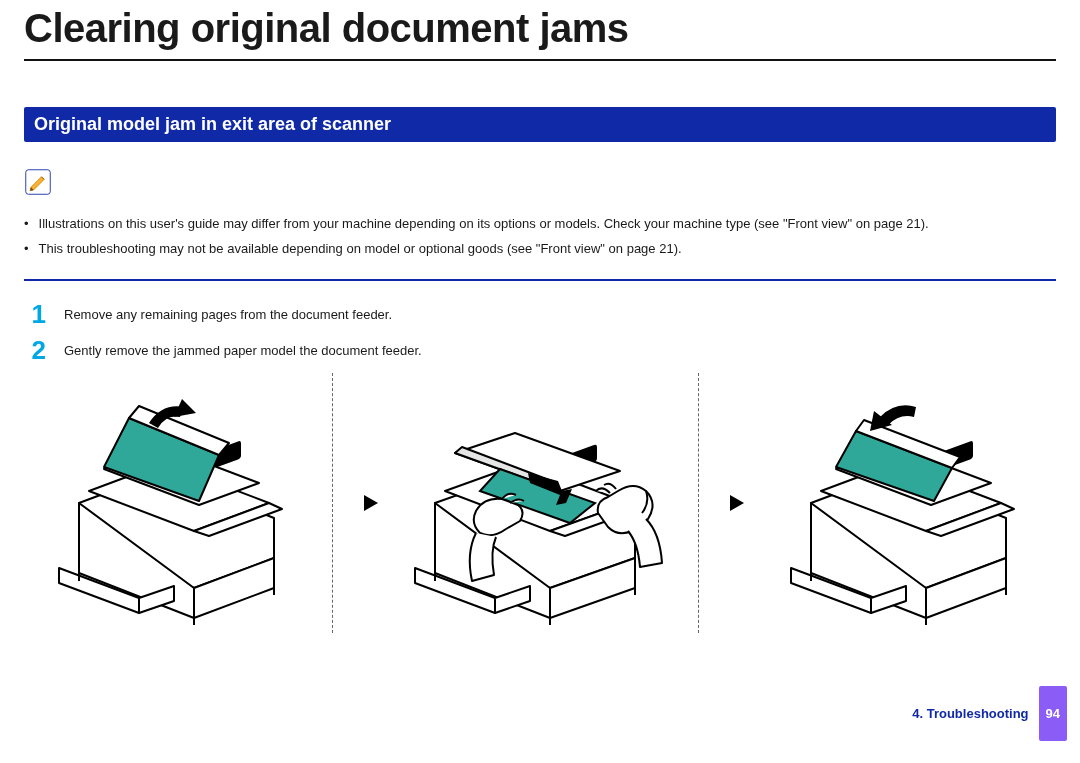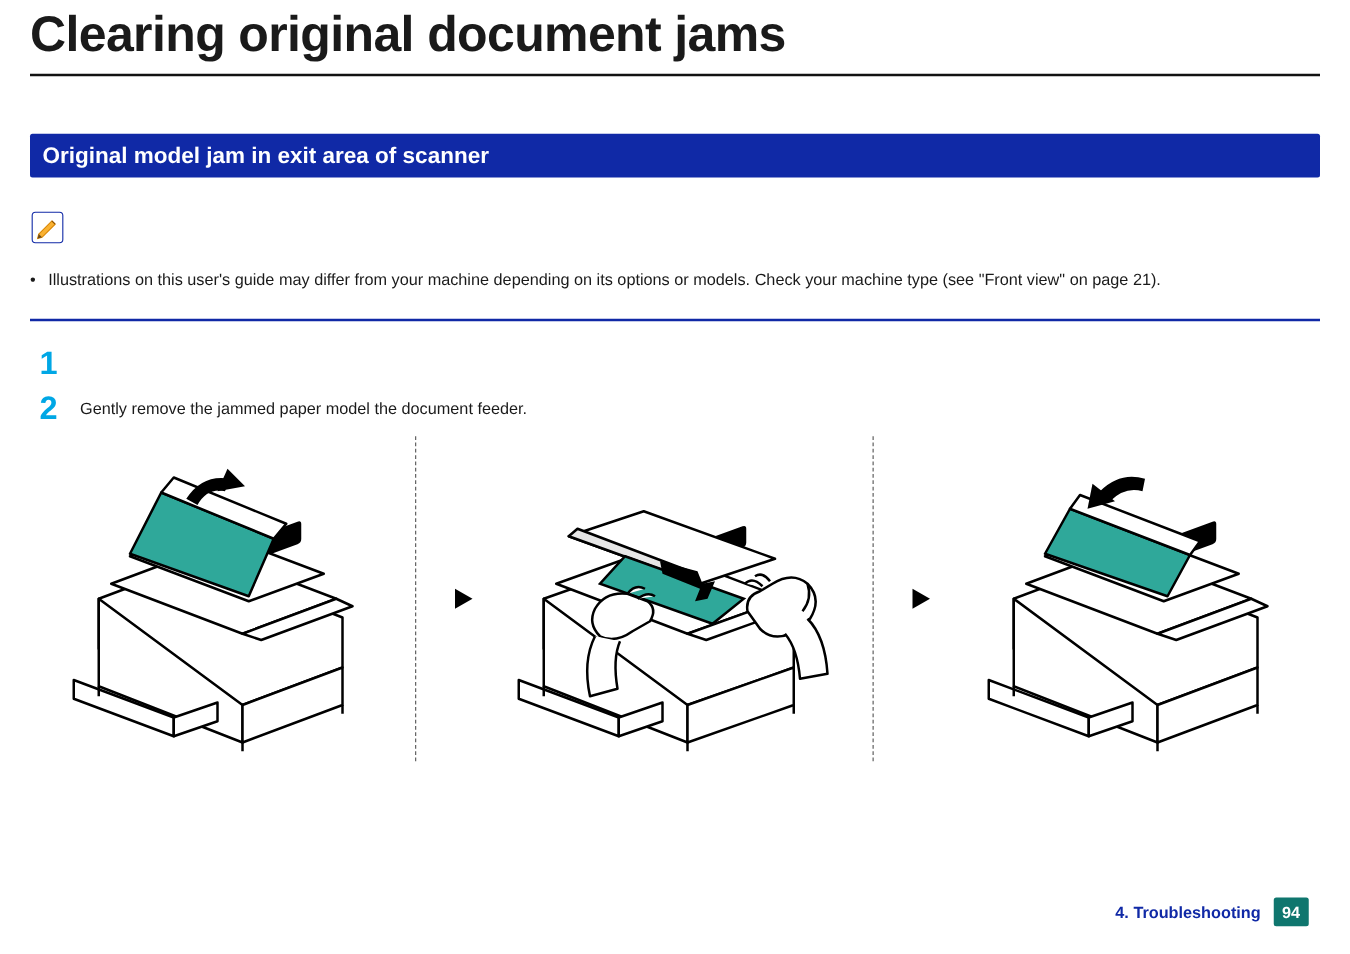--- a/index.html
+++ b/index.html
@@ -15,23 +15,23 @@
   .note-list li::before { content: "•"; margin-right: 10px; }
   .steps { margin-top: 20px; }
   .step { display: flex; gap: 18px; margin-bottom: 10px; }
   .step-num { font-size: 26px; font-weight: 700; color: #00a7e5; min-width: 22px; text-align: right; line-height: 1; padding-top: 0; }
   .step-text { font-size: 13px; padding-top: 6px; }
   .illus-row { display: flex; align-items: center; justify-content: space-between; margin-top: 10px; padding: 0 20px; }
   .sep { border-left: 1px dashed #666; height: 260px; }
   .arrow { width: 22px; height: 22px; }
   .printer { width: 260px; height: 260px; }
   .printer svg { width: 100%; height: 100%; }
-  .footer { position: absolute; bottom: 22px; right: 33px; display: flex; align-items: center; gap: 10px; font-size: 13px; }
+  .footer { position: absolute; bottom: 22px; right: 13px; display: flex; align-items: center; gap: 10px; font-size: 13px; }
   .chap { color: #1029a6; font-weight: 700; }
-  .pagenum { background: #0f766e; color: #fff; font-weight: 700; padding: 4px 7px; border-radius: 2px; font-size: 13px; }
+  .pagenum { background: #8b5cf6; color: #fff; font-weight: 700; padding: 20px 7px; border-radius: 2px; font-size: 13px; }
 </style>
 </head>
 <body>
 
 <div class="page">
   <div class="title-bar">
     <h1>Clearing original document jams</h1>
   </div>
 
   <div class="section-bar">Original model jam in exit area of scanner</div>
@@ -40,26 +40,28 @@
     <div class="note-icon">
       <svg viewBox="0 0 32 32">
         <rect x="2" y="2" width="28" height="28" rx="3" fill="#fff" stroke="#1029a6" stroke-width="1"></rect>
         <path d="M8 22 L20 10 L23 13 L11 25 L7 26 Z" fill="#f9b233" stroke="#d98500" stroke-width="1"></path>
         <path d="M20 10 L23 13" stroke="#8a5000" stroke-width="1"></path>
         <path d="M7 26 L8 22 L11 25 Z" fill="#6b4a1c"></path>
       </svg>
     </div>
     <ul class="note-list">
       <li>Illustrations on this user's guide may differ from your machine depending on its options or models. Check your machine type (see "Front view" on page 21).</li>
+      <li>This troubleshooting may not be available depending on model or optional goods (see "Front view" on page 21).</li>
     </ul>
   </div>
 
   <div class="steps">
     <div class="step">
       <div class="step-num">1</div>
+      <div class="step-text">Remove any remaining pages from the document feeder.</div>
     </div>
     <div class="step">
       <div class="step-num">2</div>
       <div class="step-text">Gently remove the jammed paper model the document feeder.</div>
     </div>
   </div>
 
   <div class="illus-row">
 
     <div class="printer">

